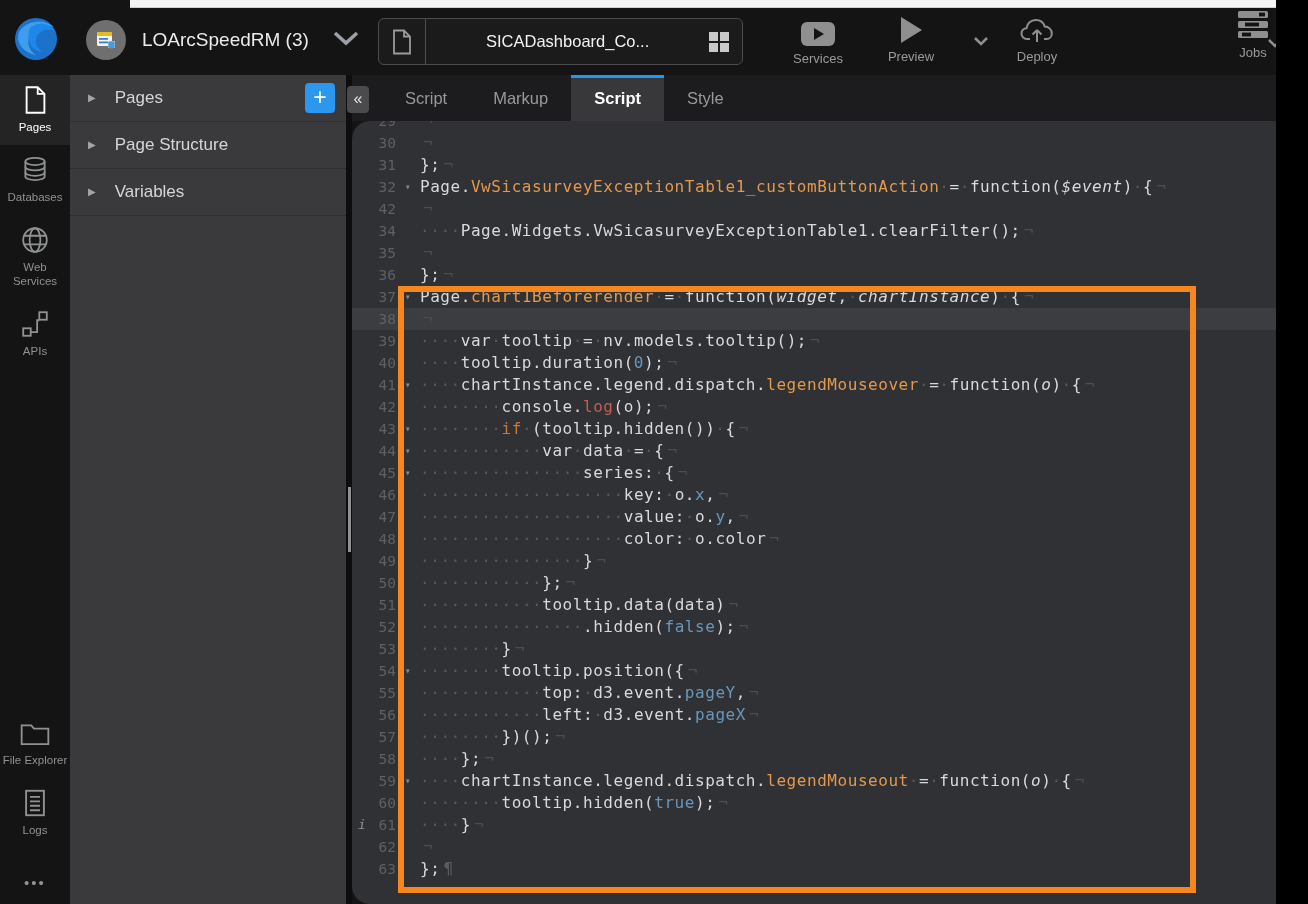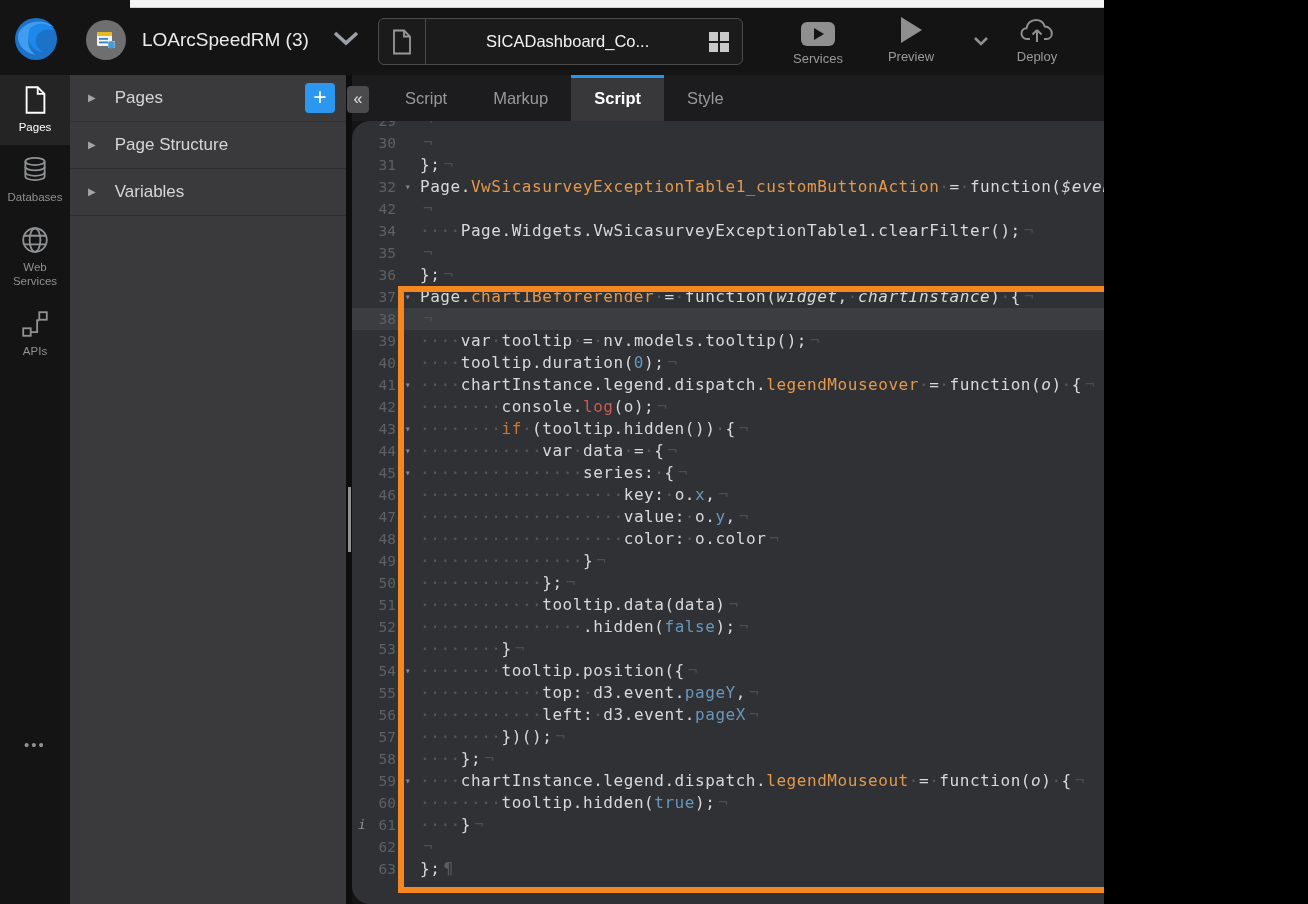--- a/index.html
+++ b/index.html
@@ -1,16 +1,16 @@
 <!DOCTYPE html>
 <html><head>
 <meta charset="utf-8">
 <style>
   html,body{margin:0;padding:0;background:#000;}
-  .app{position:relative;width:1104px;height:904px;background:#141414;overflow:hidden;
+  .app{position:relative;width:1276px;height:904px;background:#141414;overflow:hidden;
        font-family:"Liberation Sans",sans-serif;-webkit-font-smoothing:antialiased;}
 
   
   .topstrip{position:absolute;left:130px;top:0;width:1178px;height:7px;background:#f4f4f4;border-bottom:1px solid #cfcfcf;z-index:9;}
 
   
   .header{position:absolute;left:0;top:0;width:1308px;height:75px;background:#141414;}
   .logo{position:absolute;left:10px;top:12px;width:52px;height:52px;}
   .project{position:absolute;left:86px;top:20px;display:flex;align-items:center;}
   .avatar{width:40px;height:40px;border-radius:50%;background:#6f6f6f;display:flex;align-items:center;justify-content:center;}
@@ -203,20 +203,27 @@
               <path d="M3.6 10 h20.8 M3.6 18 h20.8" fill="none" stroke="currentColor" stroke-width="1.7"></path>
             </svg></span><div>Web Services</div></div>
         <div class="side-item"><span><svg width="30" height="30" viewBox="0 0 28 28" style="color:inherit">
               <rect x="3" y="18" width="7" height="7" fill="none" stroke="currentColor" stroke-width="1.7"></rect>
               <rect x="18" y="3" width="7" height="7" fill="none" stroke="currentColor" stroke-width="1.7"></rect>
               <path d="M10 21.5 h6 v-11 h2" fill="none" stroke="currentColor" stroke-width="1.7"></path>
             </svg></span><div>APIs</div></div>
       </div>
     <div class="side-bottom">
       <div id="side-bot">
+          <div class="side-item"><span><svg width="32" height="28" viewBox="0 0 30 26" style="color:inherit">
+                <path d="M2.5 5 h9 l2.5 3 h13.5 v14.5 h-25 z" fill="none" stroke="currentColor" stroke-width="1.7"></path>
+              </svg></span><div>File Explorer</div></div>
+          <div class="side-item"><span><svg width="28" height="30" viewBox="0 0 24 27" style="color:inherit">
+                <rect x="4" y="2.5" width="16" height="22" fill="none" stroke="currentColor" stroke-width="1.7"></rect>
+                <path d="M7.5 8 h9 M7.5 12 h9 M7.5 16 h9 M7.5 20 h9" fill="none" stroke="currentColor" stroke-width="1.7"></path>
+              </svg></span><div>Logs</div></div>
         </div>
       <div class="more-dots">•••</div>
     </div>
   </div>
 
   <div class="panel" id="panel">
       <div class="prow">
         <span class="tri">▶</span>
         <span>Pages</span>
         <span class="add-btn">+</span>

